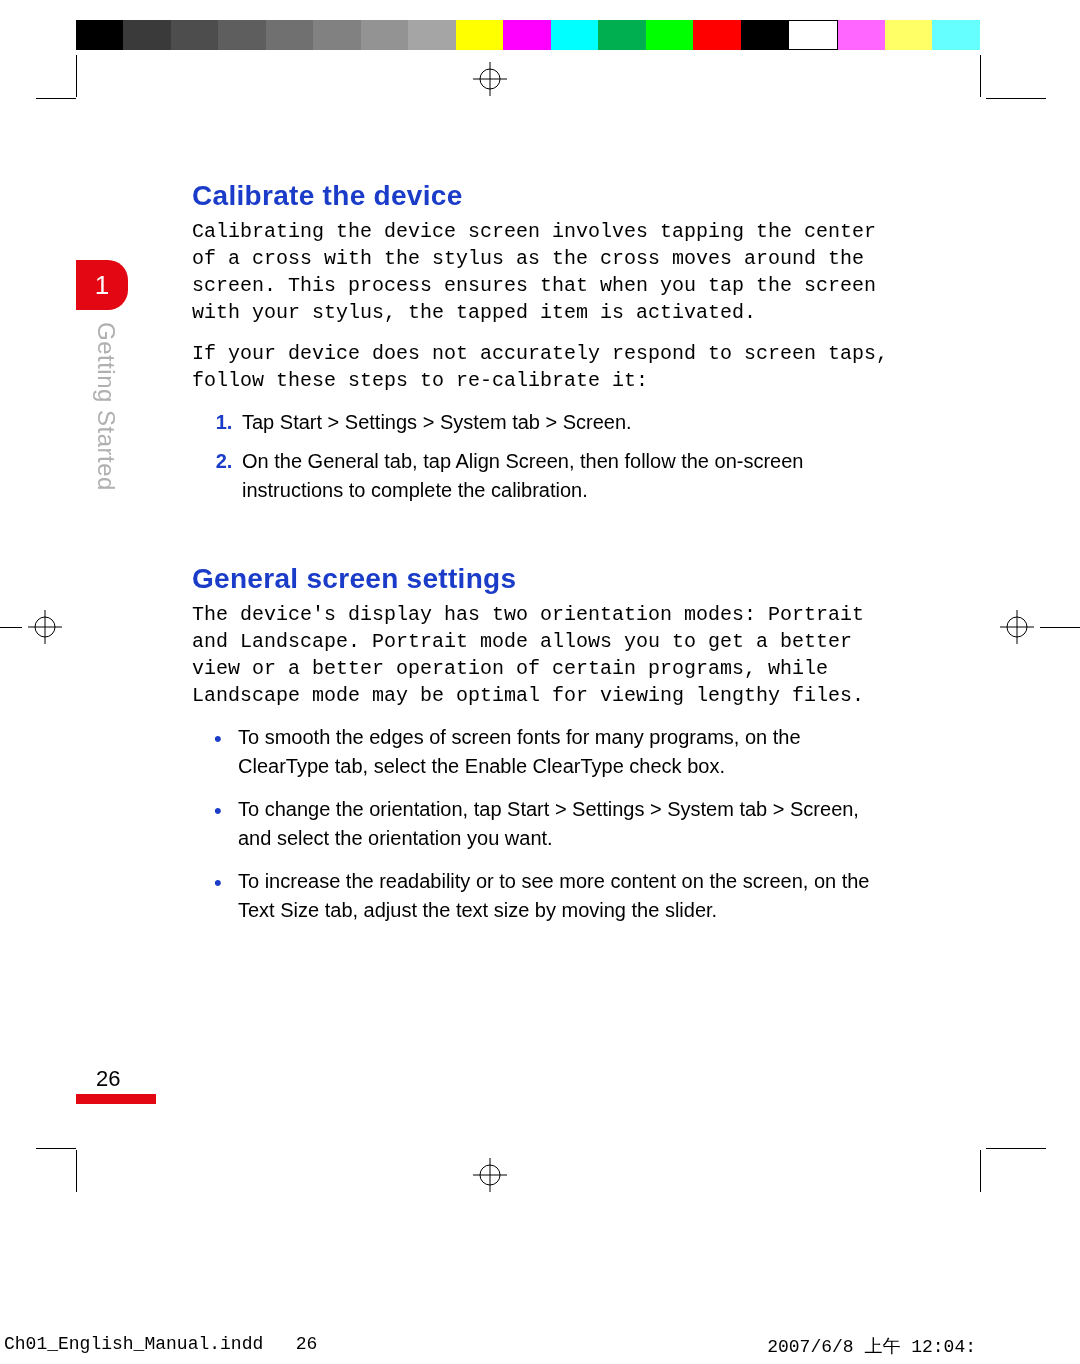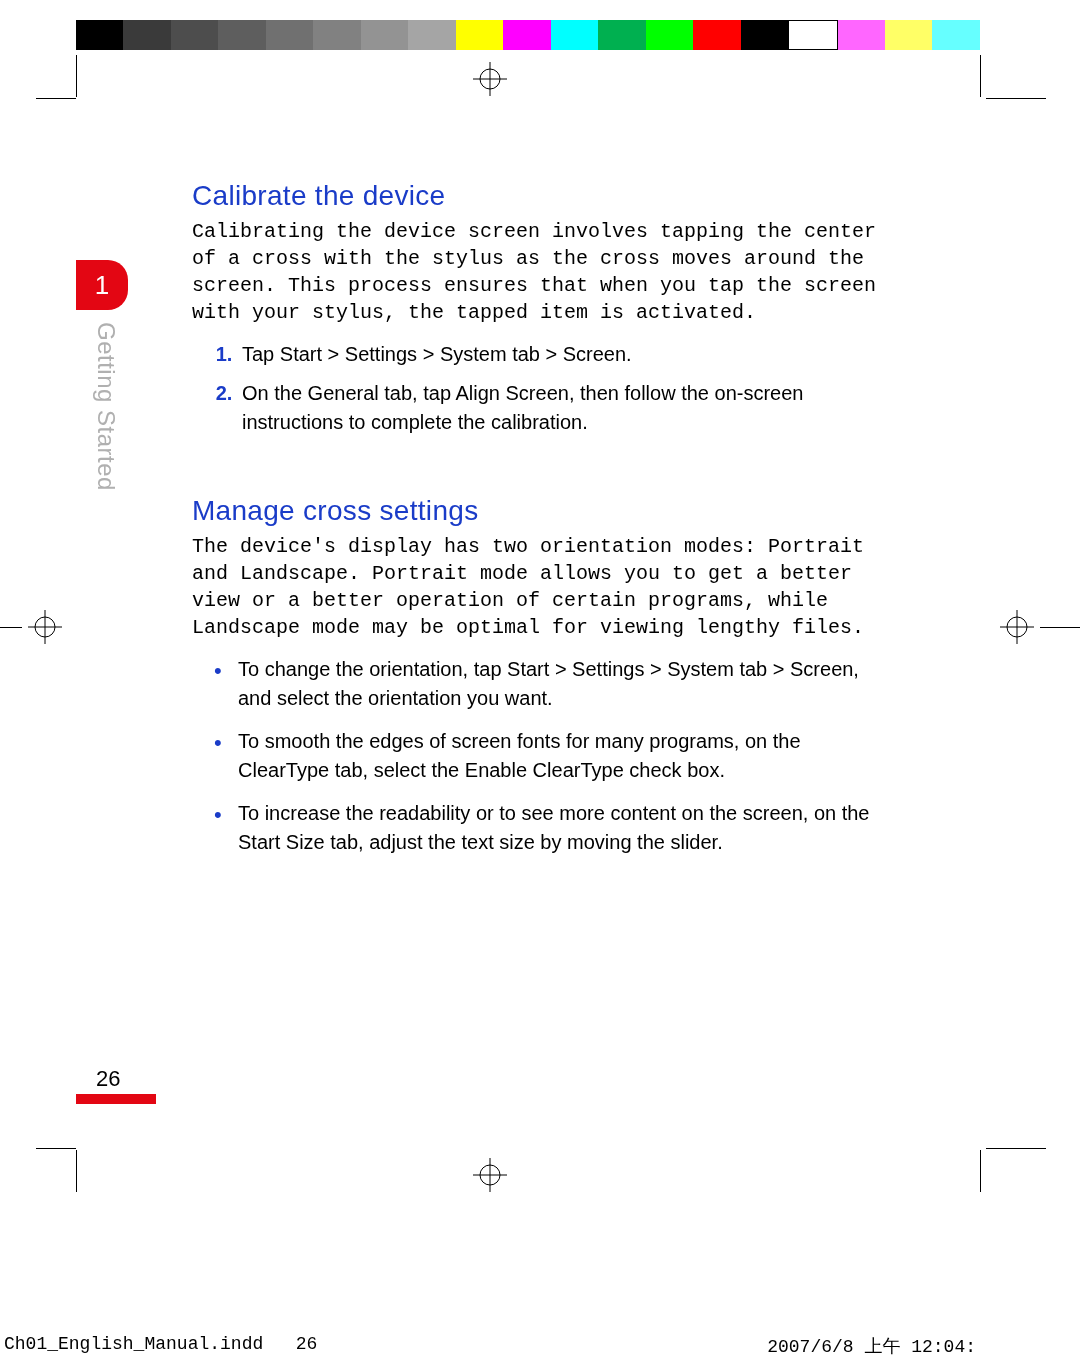--- a/index.html
+++ b/index.html
@@ -21,21 +21,21 @@
   .side-mark-right-h { position: absolute; right: 0; height: 1px; width: 60px; background: #000; }
 
   
   .chapter-tab { position: absolute; left: 76px; top: 260px; width: 52px; height: 50px; border-top-right-radius: 20px; border-bottom-right-radius: 20px; background: #e30613; display: flex; align-items: center; justify-content: center; }
   .chapter-tab span { color: #fff; font-size: 26px; font-weight: 400; }
 
   .section-label-v { position: absolute; left: 92px; top: 322px; font-size: 24px; color: #b0b0b0; letter-spacing: 0.5px; writing-mode: vertical-rl; text-orientation: sideways; transform: rotate(0deg); font-family: "Segoe UI", Arial, sans-serif; }
 
   
   .content { position: absolute; left: 192px; top: 180px; width: 700px; }
-  h2.blue { color: #1a3cc8; font-weight: 400; font-size: 28px; margin: 0 0 6px 0; letter-spacing: 0.3px; }
+  h2.blue { color: #1a3cc8; font-weight: 700; font-size: 28px; margin: 0 0 6px 0; letter-spacing: 0.3px; }
   p.body { font-size: 20px; line-height: 1.35; margin: 0 0 14px 0; font-family: Liberation Mono, monospace; }
   ol.numlist { margin: 0 0 30px 0; padding-left: 46px; }
   ol.numlist li { font-size: 20px; line-height: 1.45; margin-bottom: 10px; padding-left: 4px; }
   ol.numlist li::marker { color: #1a3cc8; font-weight: 600; }
   ul.bullets { list-style: none; margin: 0; padding-left: 46px; }
   ul.bullets li { position: relative; font-size: 20px; line-height: 1.45; margin-bottom: 14px; }
   ul.bullets li::before { content: "•"; position: absolute; left: -24px; top: 0; color: #1a3cc8; font-size: 22px; } 
 
   
   .pgnum { position: absolute; left: 96px; top: 1066px; font-size: 22px; color: #000; }
@@ -101,33 +101,34 @@
 <div class="side-mark-right-h" style="top:627px; right:0; width:40px"></div>
 
 <div class="chapter-tab">
   <span>1</span>
 </div>
 <div class="section-label-v">Getting Started</div>
 
 <div class="content">
   <h2 class="blue">Calibrate the device</h2>
   <p class="body">Calibrating the device screen involves tapping the center of a cross with the stylus as the cross moves around the screen. This process ensures that when you tap the screen with your stylus, the tapped item is activated.</p>
+  <p class="body">If your device does not accurately respond to screen taps, follow these steps to re-calibrate it:</p>
   <ol class="numlist">
     <li>Tap Start &gt; Settings &gt; System tab &gt; Screen.</li>
     <li>On the General tab, tap Align Screen, then follow the on-screen instructions to complete the calibration.</li>
   </ol>
 
   <div style="height:28px"></div>
 
-  <h2 class="blue">Manage cross settings</h2>
+  <h2 class="blue">General screen settings</h2>
   <p class="body">The device's display has two orientation modes: Portrait and Landscape. Portrait mode allows you to get a better view or a better operation of certain programs, while Landscape mode may be optimal for viewing lengthy files.</p>
   <ul class="bullets">
+    <li>To smooth the edges of screen fonts for many programs, on the ClearType tab, select the Enable ClearType check box.</li>
     <li>To change the orientation, tap Start &gt; Settings &gt; System tab &gt; Screen, and select the orientation you want.</li>
-    <li>To smooth the edges of screen fonts for many programs, on the ClearType tab, select the Enable ClearType check box.</li>
-    <li>To increase the readability or to see more content on the screen, on the Start Size tab, adjust the text size by moving the slider.</li>
+    <li>To increase the readability or to see more content on the screen, on the Text Size tab, adjust the text size by moving the slider.</li>
   </ul>
 </div>
 
 <div class="pgnum">26</div>
 <div class="red-bar"></div>
 
 <div class="crop-v" style="left:76px; top:1150px; height:42px"></div>
 <div class="crop-h" style="left:36px; top:1148px; width:40px"></div>
 <div class="crop-v" style="left:980px; top:1150px; height:42px"></div>
 <div class="crop-h" style="left:986px; top:1148px; width:60px"></div>

